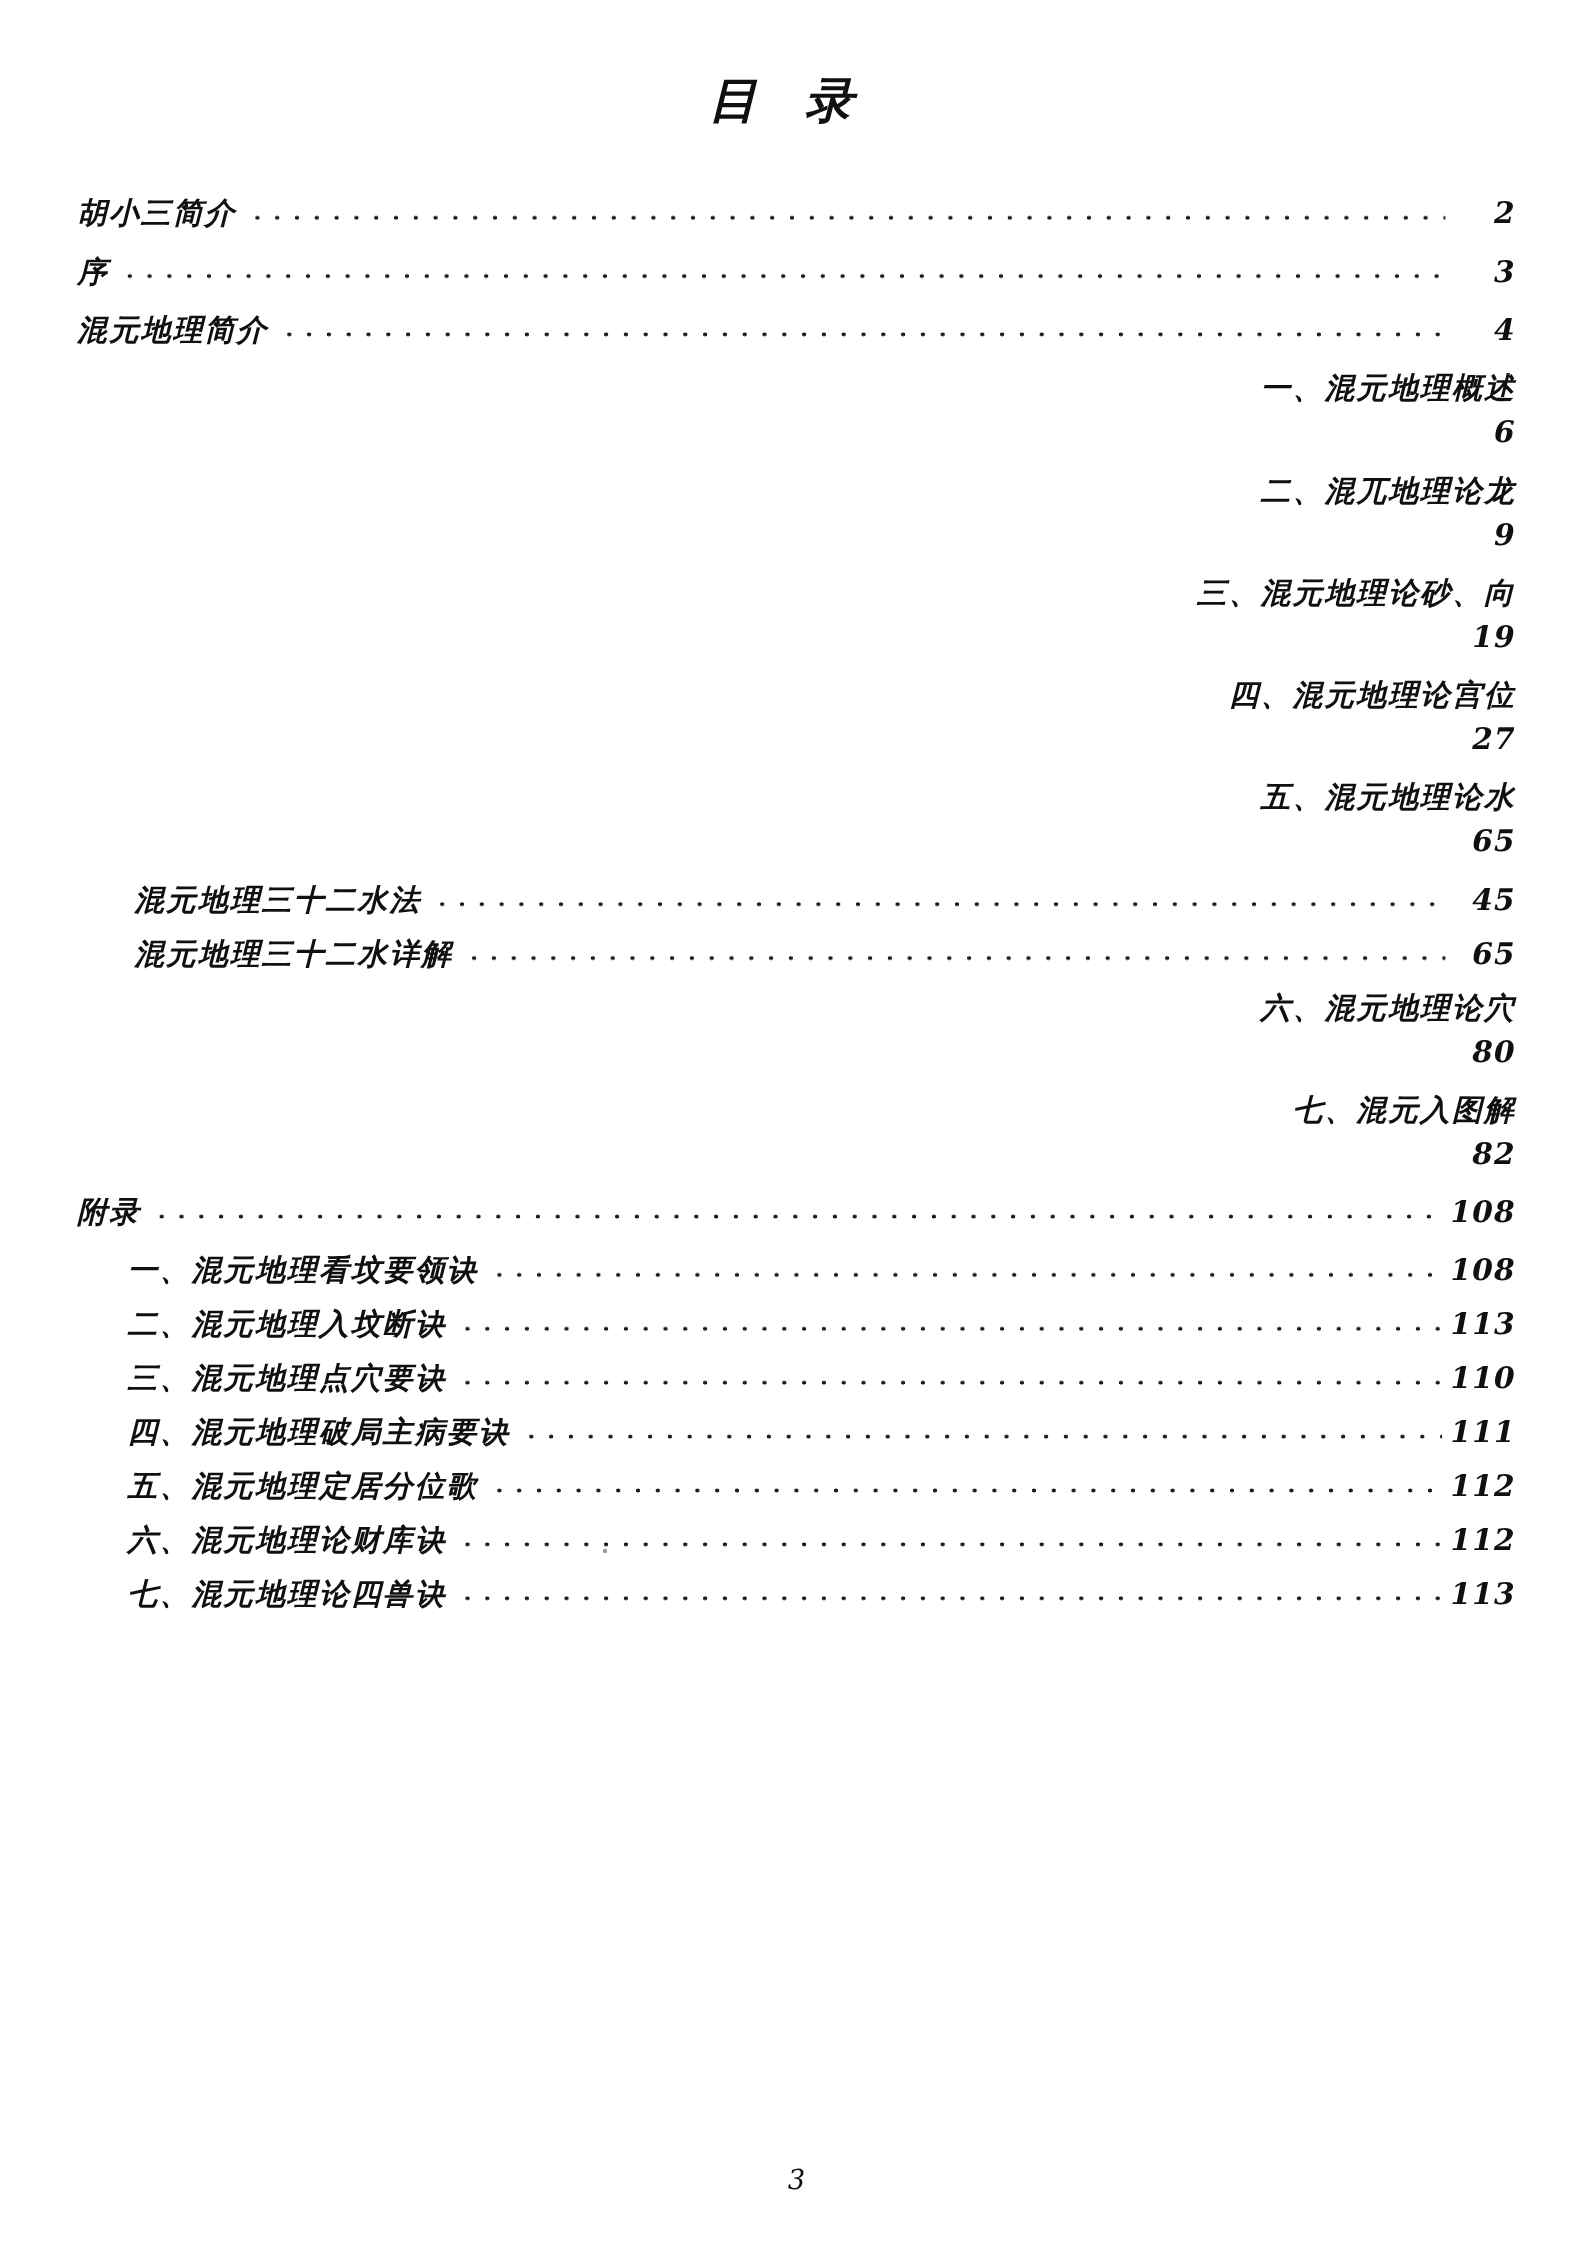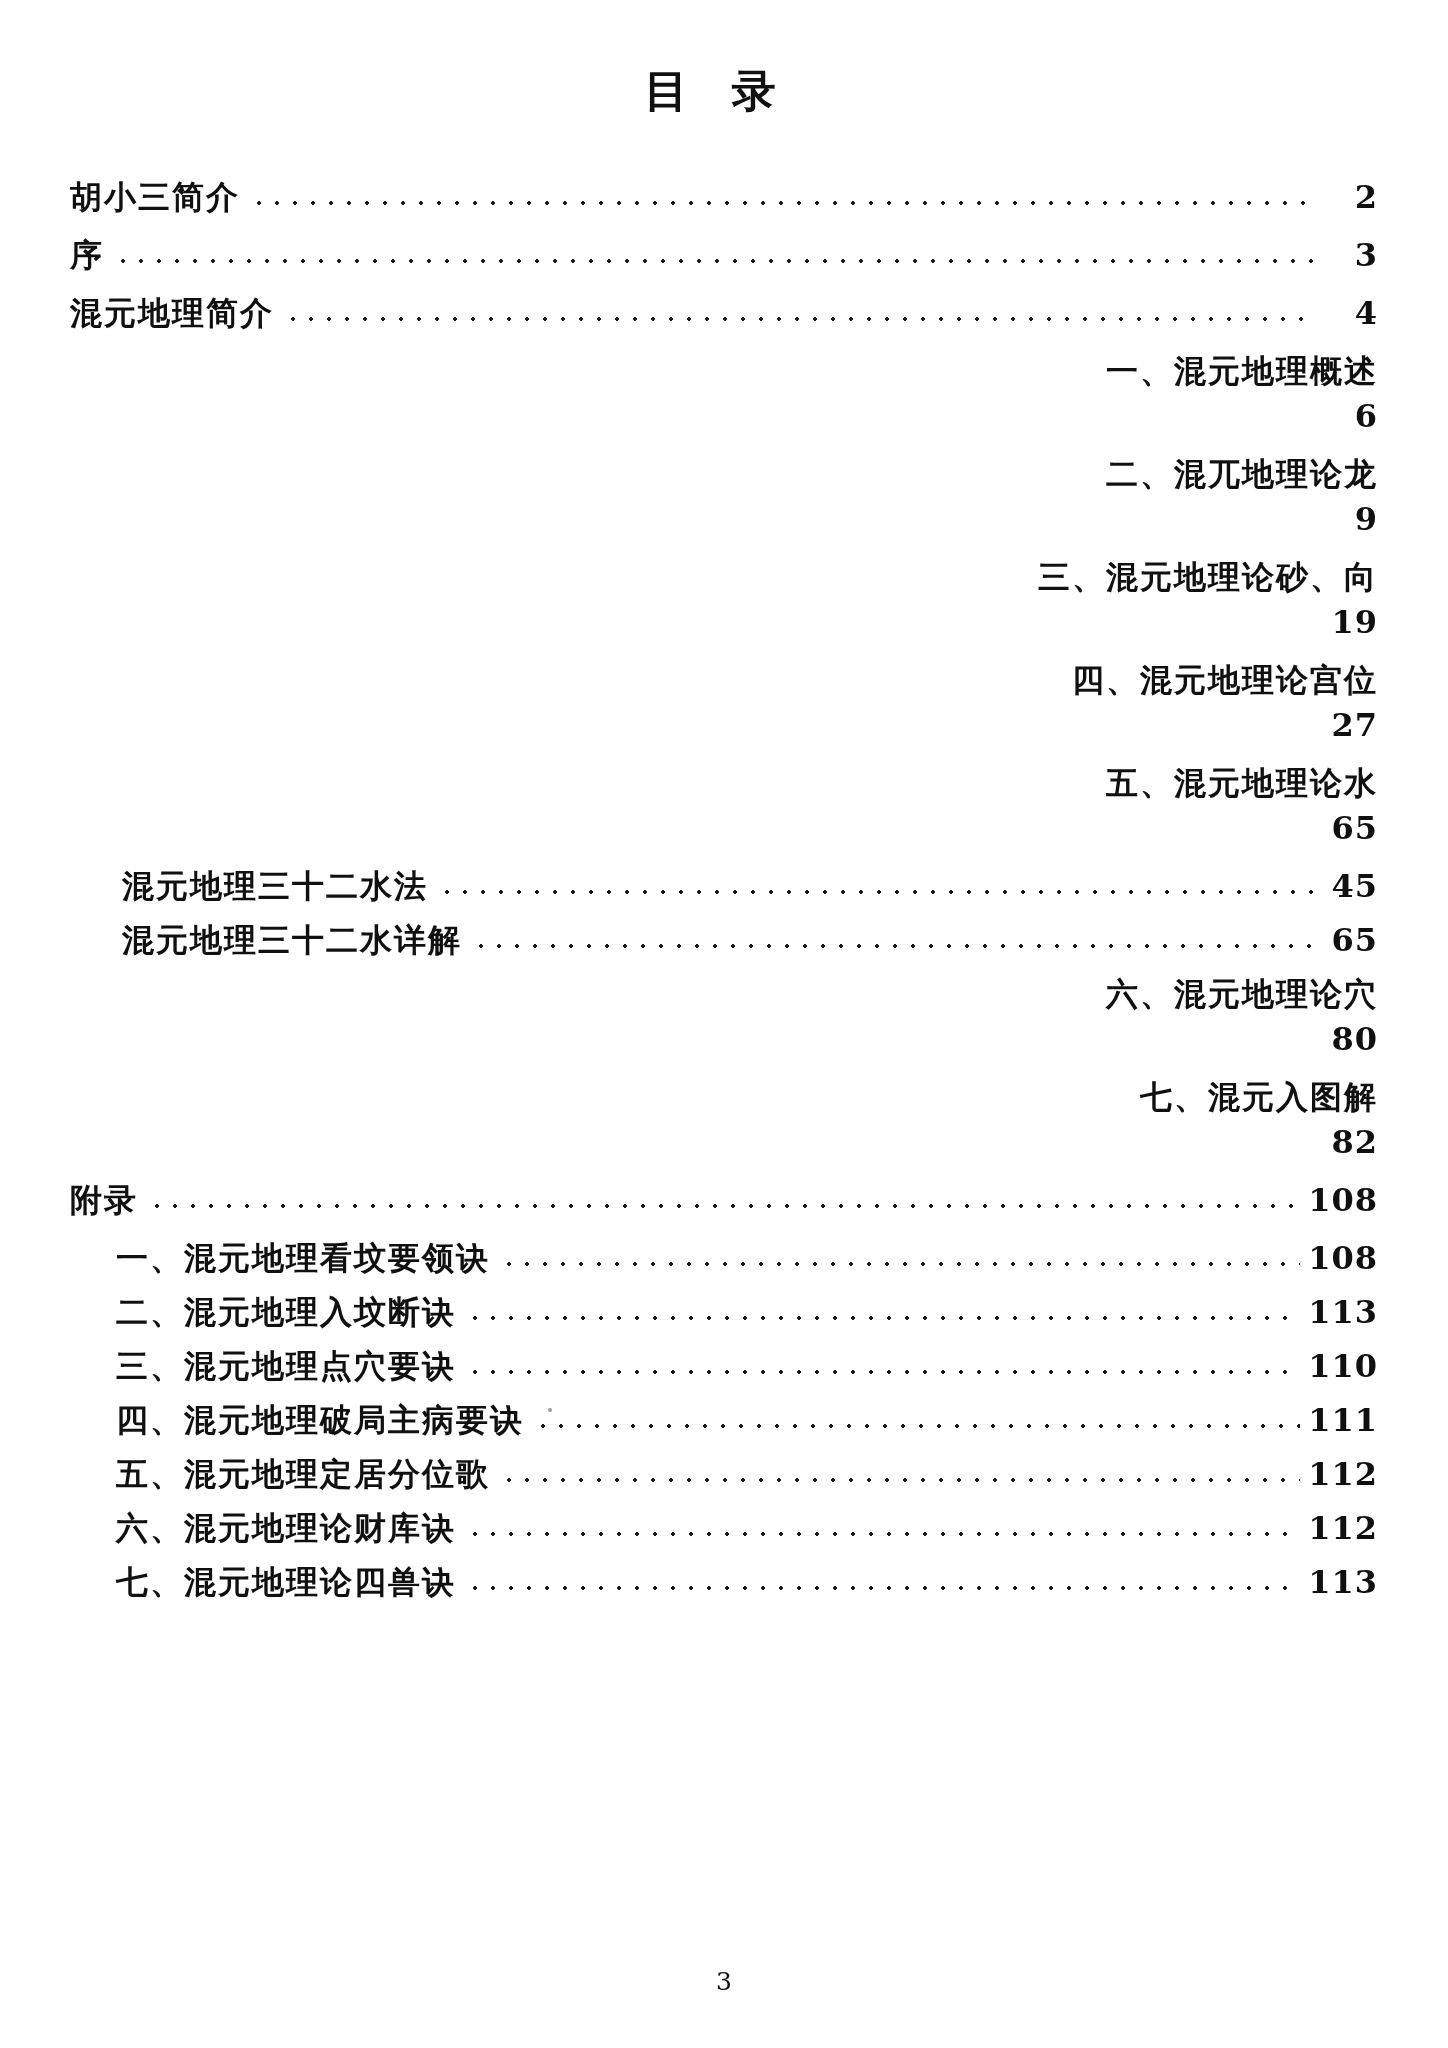--- a/index.html
+++ b/index.html
@@ -9,37 +9,38 @@
   }
   .page {
     position: relative;
     width: 1448px;
     height: 2048px;
     background: #ffffff;
     font-family: "DejaVu Serif", "Liberation Serif", serif;
     color: #101010;
     box-sizing: border-box;
     overflow: hidden;
+    font-style: italic;
   }
   .page-title {
     text-align: center;
     font-size: 44px;
     font-weight: bold;
     letter-spacing: 14px;
     margin: 62px 0 0 0;
     padding-right: 14px;
     font-family: "DejaVu Serif", "Liberation Serif", serif;
   }
   .toc {
     margin: 60px 70px 0 70px;
   }
   .toc-row {
     display: flex;
     align-items: flex-end;
-    font-size: 32px;
+    font-size: 27px;
     font-weight: bold;
     line-height: 1.0;
     white-space: nowrap;
   }
   
   .lvl0 { margin-bottom: 26px; padding-left: 0px; }
   .lvl1 { margin-bottom: 26px; padding-left: 0px; flex-direction: column; }
   .lvl2 { margin-bottom: 22px; padding-left: 52px; }
   .lvl3 { margin-bottom: 22px; padding-left: 46px; }
 

